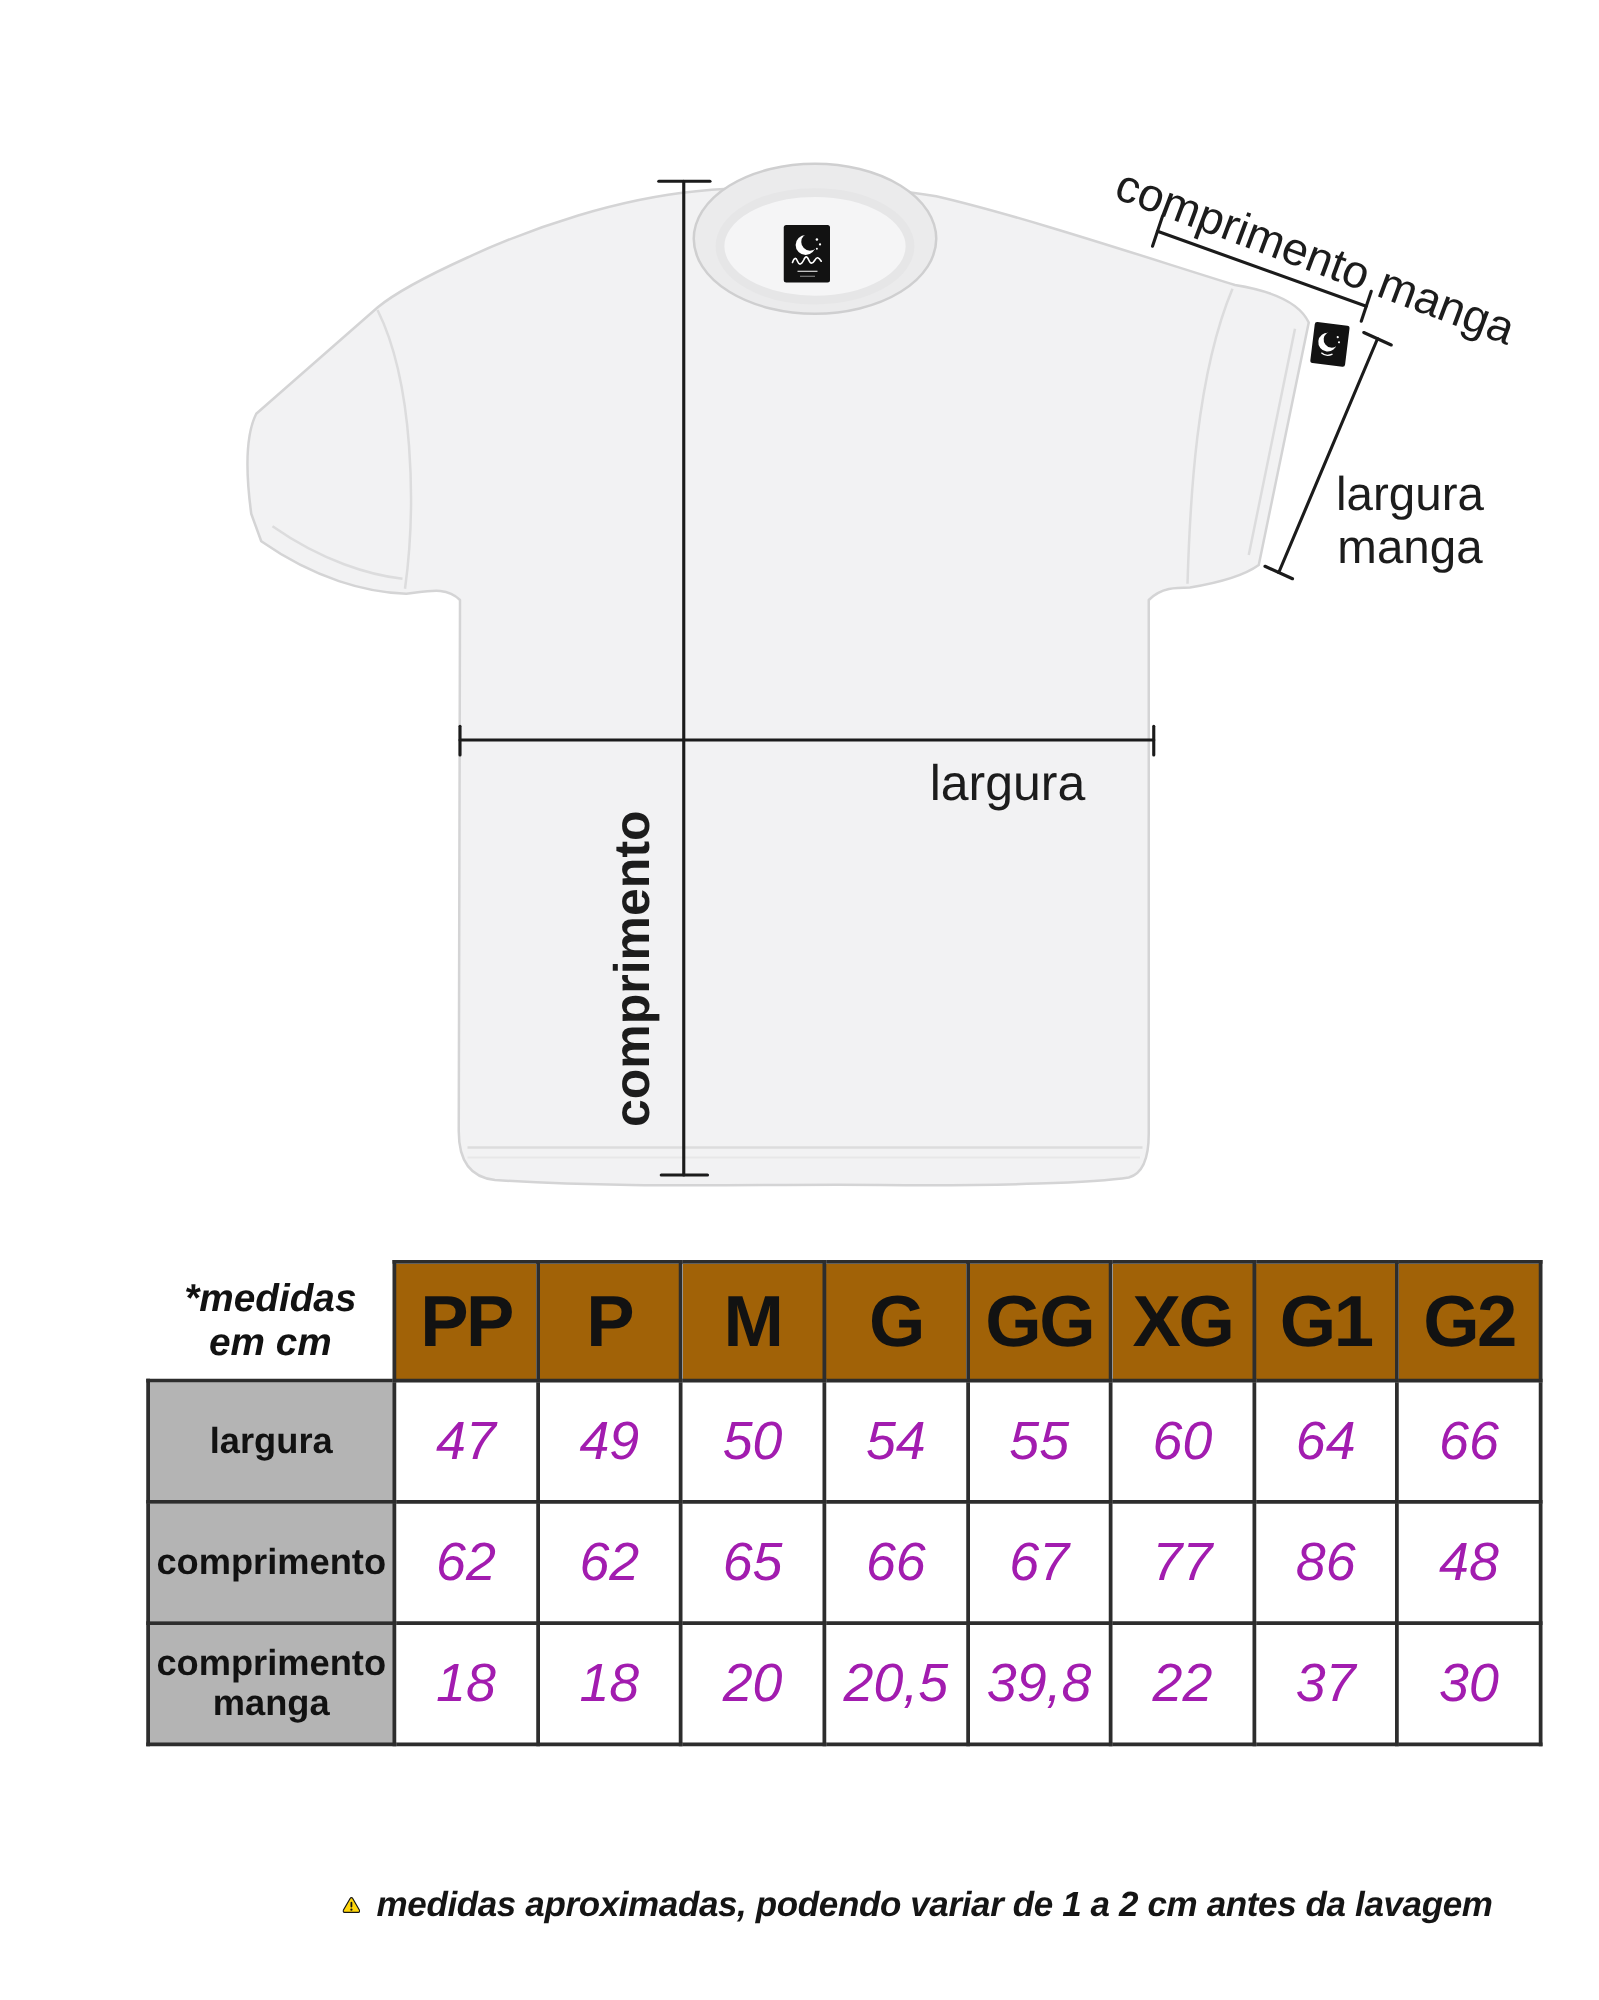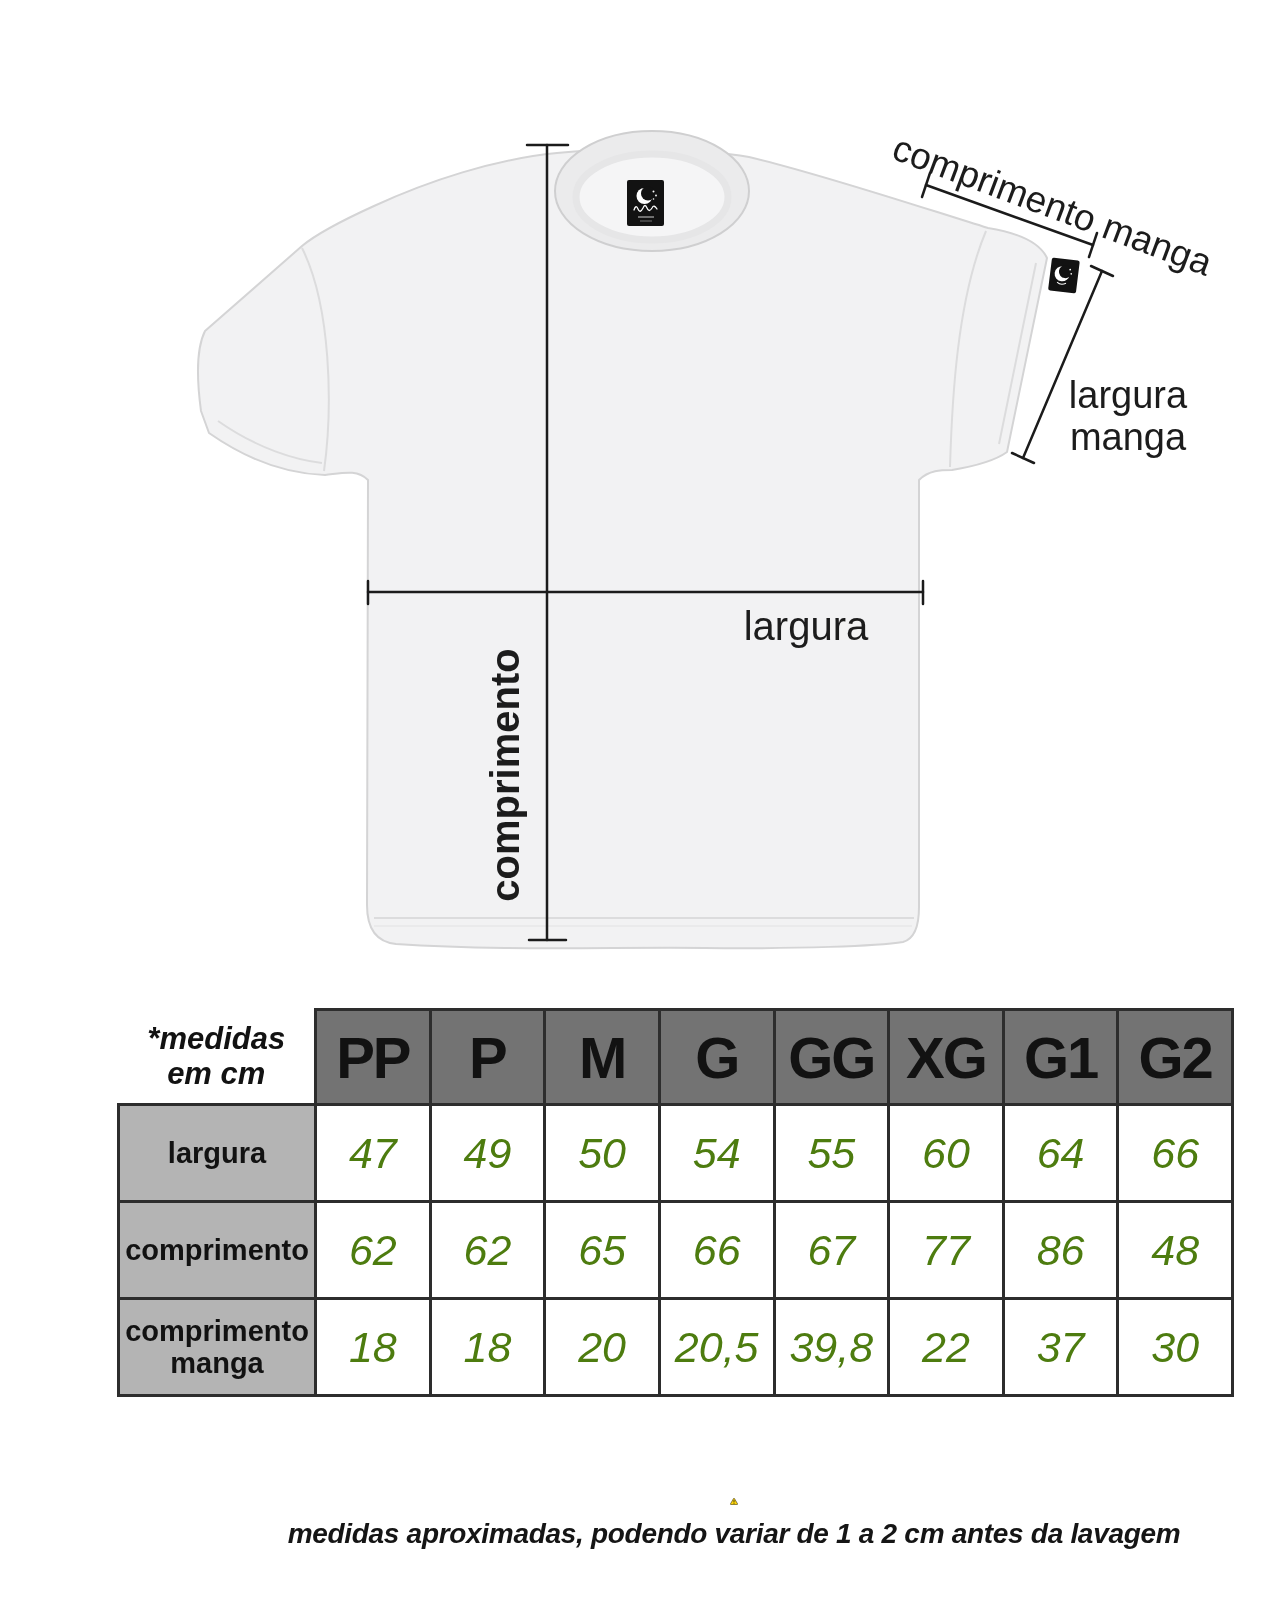--- a/index.html
+++ b/index.html
@@ -26,46 +26,46 @@
   .size-table th, .size-table td {
     border:3px solid #2d2d2d;
     text-align:center;
     vertical-align:middle;
     padding:0;
     overflow:hidden;
   }
   .size-table tr.header-row   { height:95px; }
   .size-table tr.data-row     { height:97px; }
   .size-table th.size-h {
-    background:#737373;
+    background:#a16207;
     font-size:58px; font-weight:bold; letter-spacing:-2px;
     color:#121212;
   }
   .size-table td.rlabel {
     background:#b4b4b4;
     font-weight:bold; font-size:29px; line-height:1.12;
     color:#121212;
   }
   .size-table td.val {
     background:#ffffff;
     font-style:italic; font-weight:300; font-size:43px;
-    color:#4d7c0f;
+    color:#a21caf;
     text-align:center;
   }
   .size-table td.corner {
     border:none;
     background:#ffffff;
     font-style:italic; font-weight:bold; font-size:31px; line-height:1.15;
     color:#121212;
   }
 
   
   .warning-row {
     position:absolute; left:274px; top:1498px; width:920px; height:52px;
-    display:flex; align-items:center; justify-content:flex-start; gap:13px;flex-direction:column;
+    display:flex; align-items:center; justify-content:flex-start; gap:13px;
   }
   .warning-text {
     font-style:italic; font-weight:bold; font-size:28px;
     letter-spacing:-0.3px; color:#151515; white-space:nowrap;
   }
 </style>
 </head>
 <body>
 
 <div class="page">

